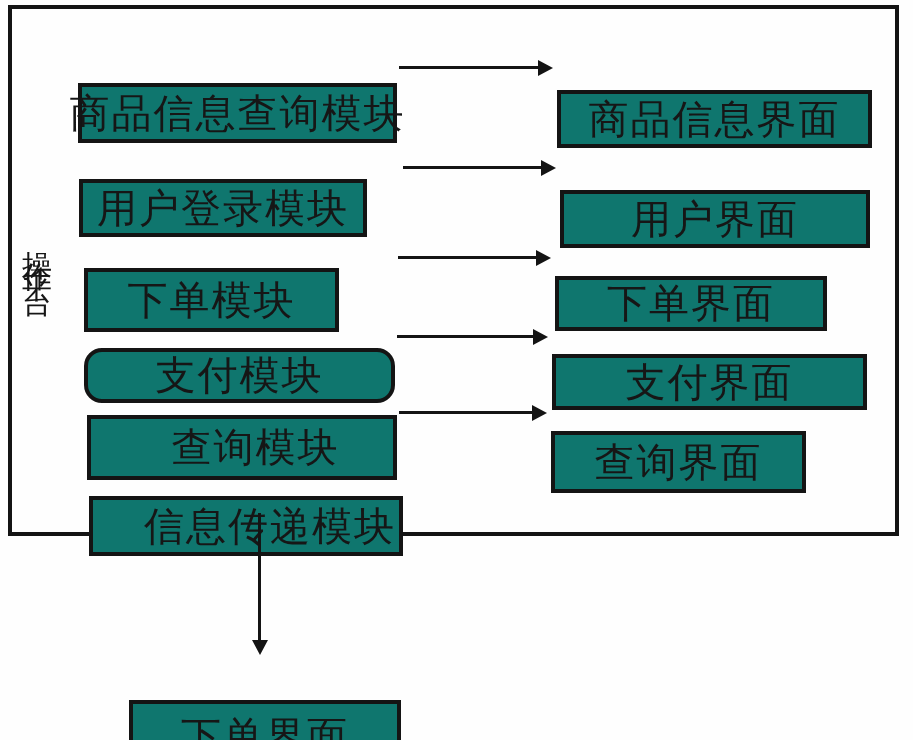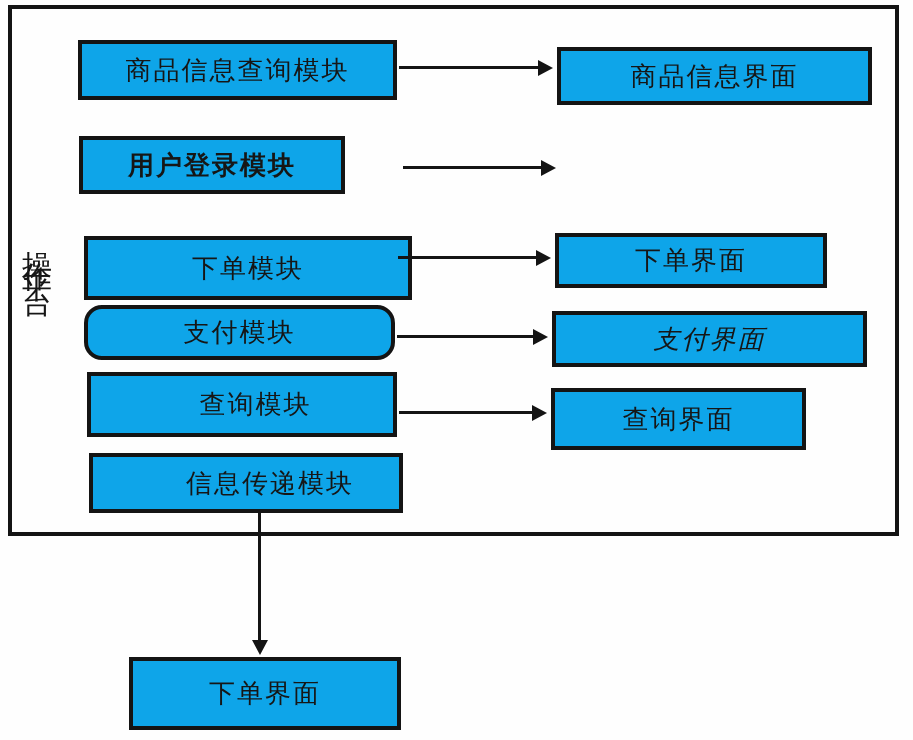--- a/index.html
+++ b/index.html
@@ -27,27 +27,28 @@
     text-orientation: upright;
     font-size: 30px;
     letter-spacing: 12px;
     line-height: 1;
     white-space: nowrap;
   }
   .box {
     position: absolute;
     border: 4px solid #141414;
     box-sizing: border-box;
-    background: #0ea5e9;
+    background: #0f766e;
     display: flex;
     align-items: center;
     justify-content: center;
-    font-size: 26px;
+    font-size: 40px;
     letter-spacing: 2px;
     white-space: nowrap;
+    margin-top: 43px;
   }
   .arrow-h {
     position: absolute;
     height: 3px;
     background: #141414;
   }
   .arrow-h::after {
     content: '';
     position: absolute;
     right: -14px;
@@ -79,36 +80,37 @@
 <body>
 
 <div class="canvas">
 
   <div class="outer-box"></div>
 
   <div class="vlabel">操作平台</div>
 
   <div class="box" style="left:78px; top:40px; width:319px; height:60px;">商品信息查询模块</div>
 
-  <div class="box" style="left:79px; top:136px; width:266px; height:58px;font-weight:bold;">用户登录模块</div>
+  <div class="box" style="left:79px; top:136px; width:288px; height:58px;">用户登录模块</div>
 
-  <div class="box" style="left:84px; top:236px; width:328px; height:64px;">下单模块</div>
+  <div class="box" style="left:84px; top:225px; width:255px; height:64px;">下单模块</div>
 
   <div class="box" style="left:84px; top:305px; width:311px; height:55px;border-radius:18px;">支付模块</div>
 
   <div class="box" style="left:87px; top:372px; width:310px; height:65px;padding-left:27px;">查询模块</div>
 
   <div class="box" style="left:89px; top:453px; width:314px; height:60px;padding-left:48px;">信息传递模块</div>
 
   <div class="box" style="left:557px; top:47px; width:315px; height:58px;">商品信息界面</div>
 
+  <div class="box" style="left:560px; top:147px; width:310px; height:58px;">用户界面</div>
 
   <div class="box" style="left:555px; top:233px; width:272px; height:55px;">下单界面</div>
 
-  <div class="box" style="left:552px; top:311px; width:315px; height:56px;font-style:italic;">支付界面</div>
+  <div class="box" style="left:552px; top:311px; width:315px; height:56px;">支付界面</div>
 
   <div class="box" style="left:551px; top:388px; width:255px; height:62px;">查询界面</div>
 
   <div class="box" style="left:129px; top:657px; width:272px; height:73px;">下单界面</div>
 
   <div class="arrow-h" style="left:399px; top:66px; width:140px;"></div>
   <div class="arrow-h" style="left:403px; top:166px; width:139px;"></div>
   <div class="arrow-h" style="left:398px; top:256px; width:139px;"></div>
   <div class="arrow-h" style="left:397px; top:335px; width:137px;"></div>
   <div class="arrow-h" style="left:399px; top:411px; width:134px;"></div>

